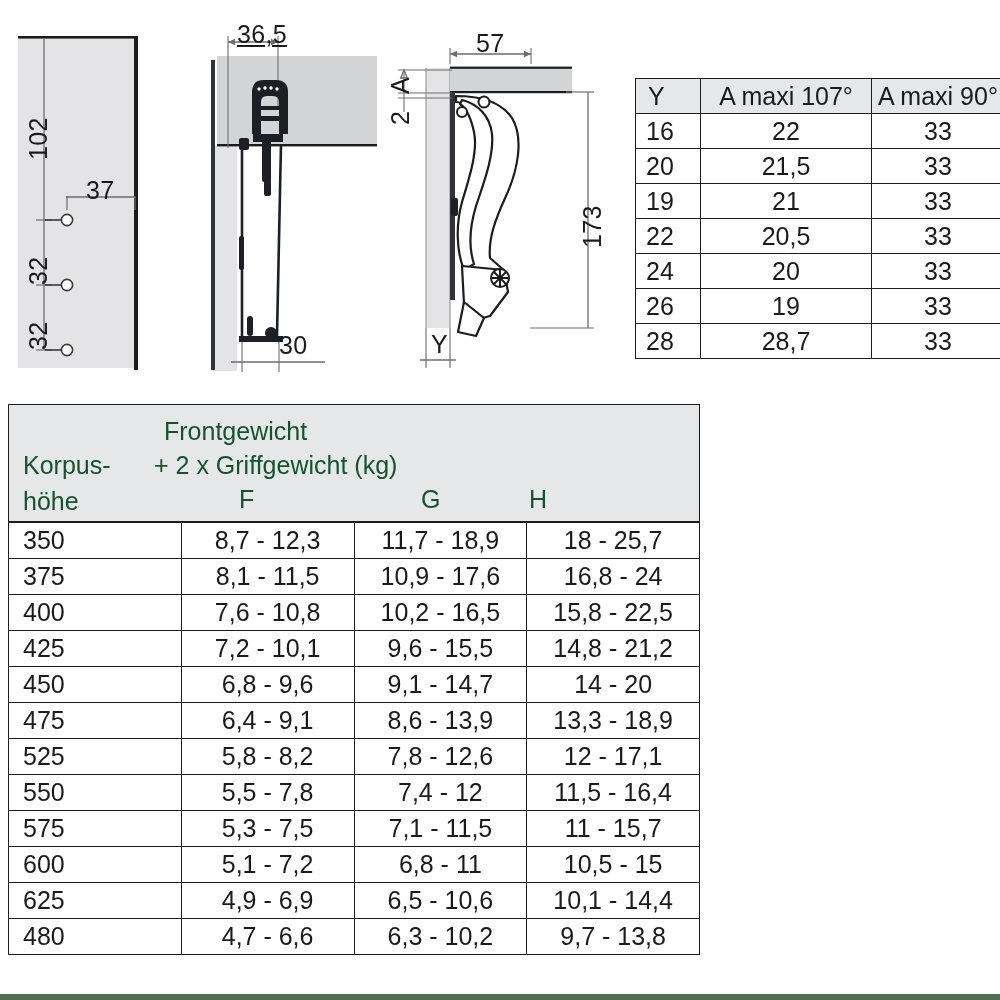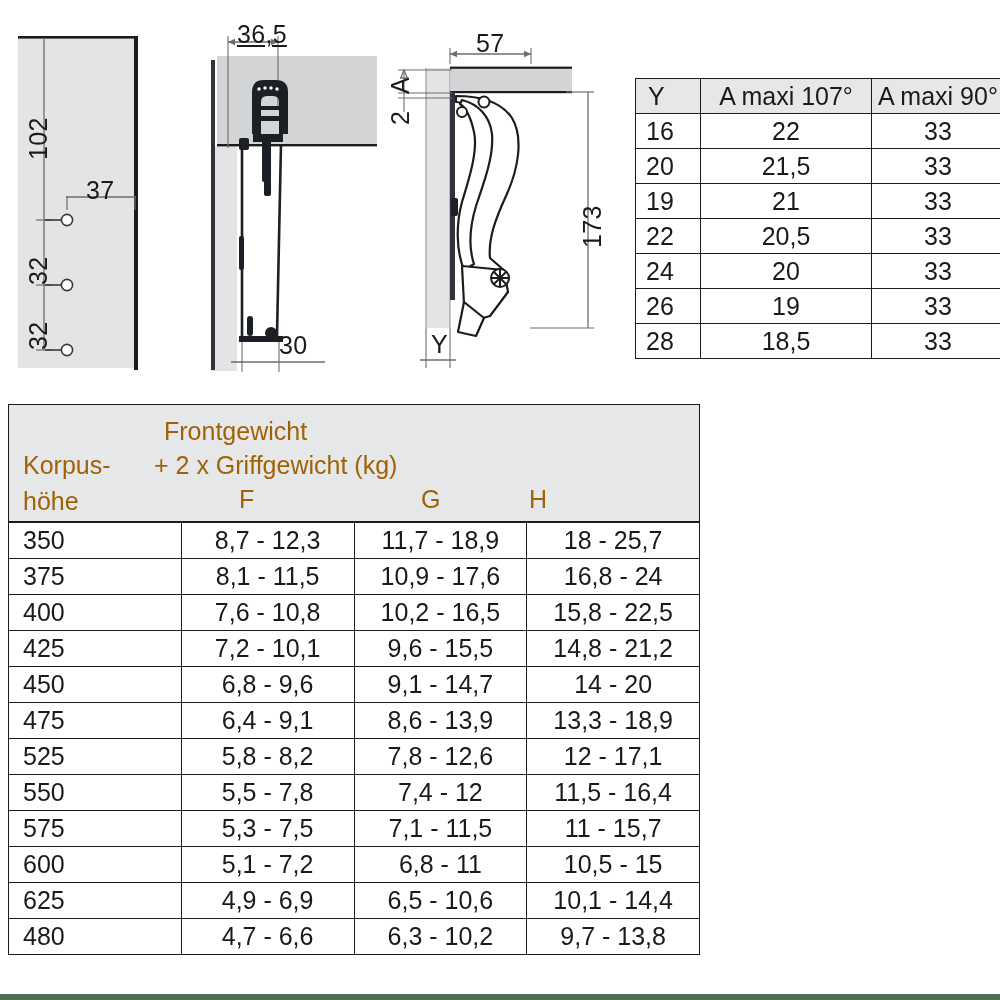--- a/index.html
+++ b/index.html
@@ -94,21 +94,21 @@
     height: auto;
   }
   .khead {
     position: relative;
     height: 116px;
     background: #e5e7e8;
   }
   .khead span {
     position: absolute;
     font-size: 25px;
-    color: #a16207;
+    color: #14532d;
     white-space: nowrap;
   }
   .kh-korpus { left: 14px;  top: 46px; }
   .kh-hoehe  { left: 14px;  top: 70px; margin-top: 12px; }
   .kh-front  { left: 155px; top: 12px; }
   .kh-plus   { left: 145px; top: 46px; }
   .kh-f      { left: 230px; top: 80px; }
   .kh-g      { left: 412px; top: 80px; }
   .kh-h      { left: 520px; top: 80px; }
 
@@ -334,21 +334,21 @@
         <td class="c-107">20</td>
         <td class="c-90">33</td>
       </tr>
       <tr>
         <td class="c-y">26</td>
         <td class="c-107">19</td>
         <td class="c-90">33</td>
       </tr>
       <tr>
         <td class="c-y">28</td>
-        <td class="c-107">18,5</td>
+        <td class="c-107">28,7</td>
         <td class="c-90">33</td>
       </tr>
     </tbody>
   </table>
 
   <table class="tbl" id="ktable">
     <thead>
       <tr>
         <td class="kheadcell" colspan="4">
           <div class="khead">

